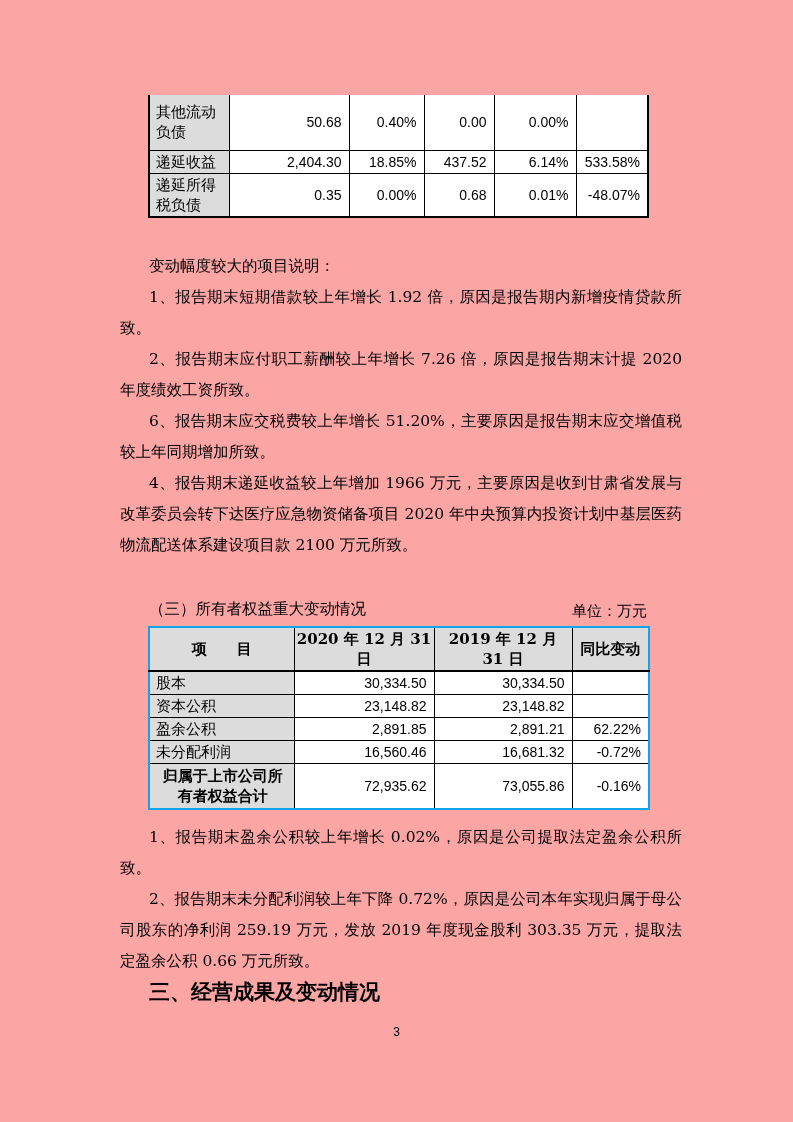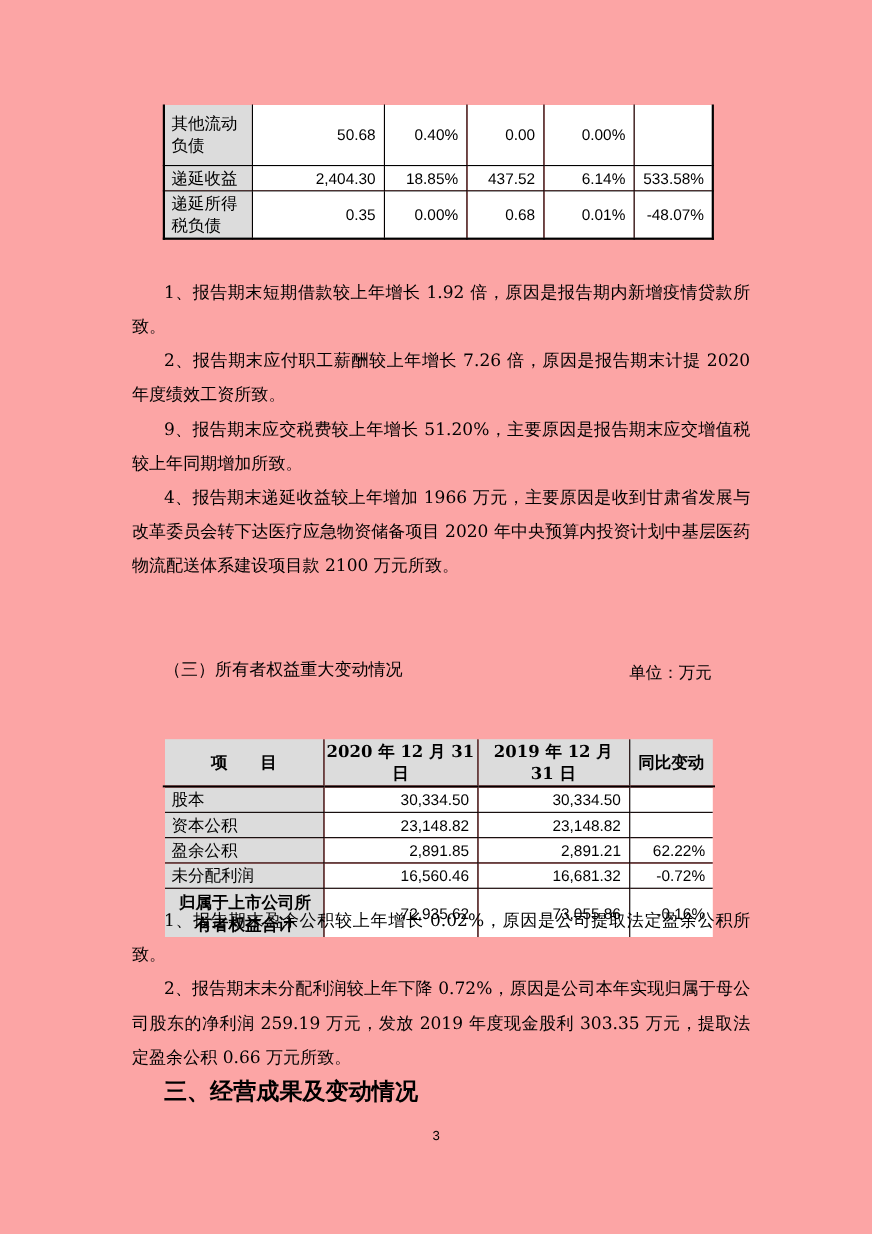--- a/index.html
+++ b/index.html
@@ -36,21 +36,21 @@
     font-family:"Liberation Sans","DejaVu Sans",sans-serif;
     font-size:14px;
     padding:1px 7px 1px 2px;
     background:#ffffff;
   }
   .bold { font-weight:bold; }
 
   #liabilities-table { left:148px; top:95px; width:499px; border:2px solid #000; border-top:none; }
   #liabilities-table tr:first-child td { border-top:none; }
 
-  #equity-table { left:148px; top:670px; width:500px; border:2px solid #fca5a5; }
+  #equity-table { left:148px; top:626px; width:500px; border:2px solid #0ea5e9; }
   #equity-table thead td {
     background:#dcdcdc;
     font-weight:bold;
     text-align:center;
     font-size:15px;
     padding:1px 2px;
     border-bottom:2px solid #000;
   }
   .total-label { text-align:center; font-weight:bold; }
 
@@ -118,23 +118,24 @@
         <td class="num-cell">0.35</td>
         <td class="num-cell">0.00%</td>
         <td class="num-cell">0.68</td>
         <td class="num-cell">0.01%</td>
         <td class="num-cell">-48.07%</td>
       </tr>
     </tbody>
   </table>
 
   <div class="textblock" id="notes-block">
+    <p>变动幅度较大的项目说明：</p>
     <p>1、报告期末短期借款较上年增长 1.92 倍，原因是报告期内新增疫情贷款所致。</p>
     <p>2、报告期末应付职工薪酬较上年增长 7.26 倍，原因是报告期末计提 2020 年度绩效工资所致。</p>
-    <p>9、报告期末应交税费较上年增长 51.20%，主要原因是报告期末应交增值税较上年同期增加所致。</p>
+    <p>6、报告期末应交税费较上年增长 51.20%，主要原因是报告期末应交增值税较上年同期增加所致。</p>
     <p>4、报告期末递延收益较上年增加 1966 万元，主要原因是收到甘肃省发展与改革委员会转下达医疗应急物资储备项目 2020 年中央预算内投资计划中基层医药物流配送体系建设项目款 2100 万元所致。</p>
   </div>
 
   <div class="textblock" id="section-heading">
     <p>（三）所有者权益重大变动情况</p>
   </div>
   <div id="unit-label">单位：万元</div>
 
   <table id="equity-table">
     <colgroup>

